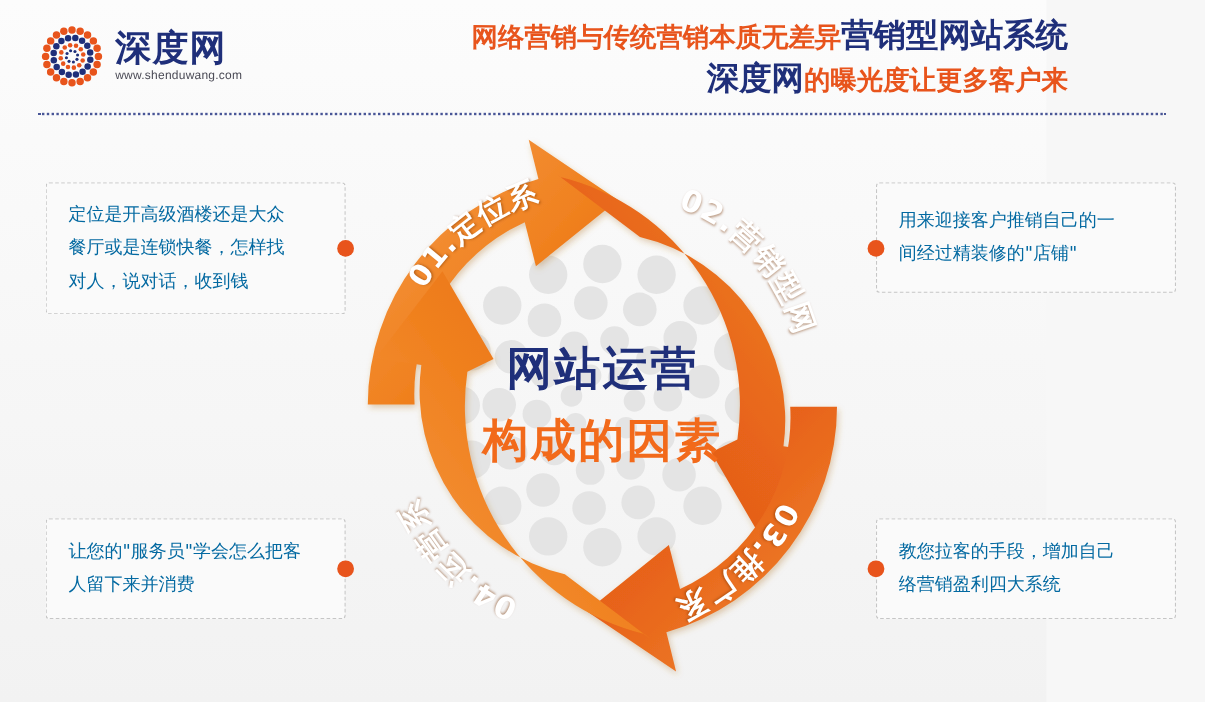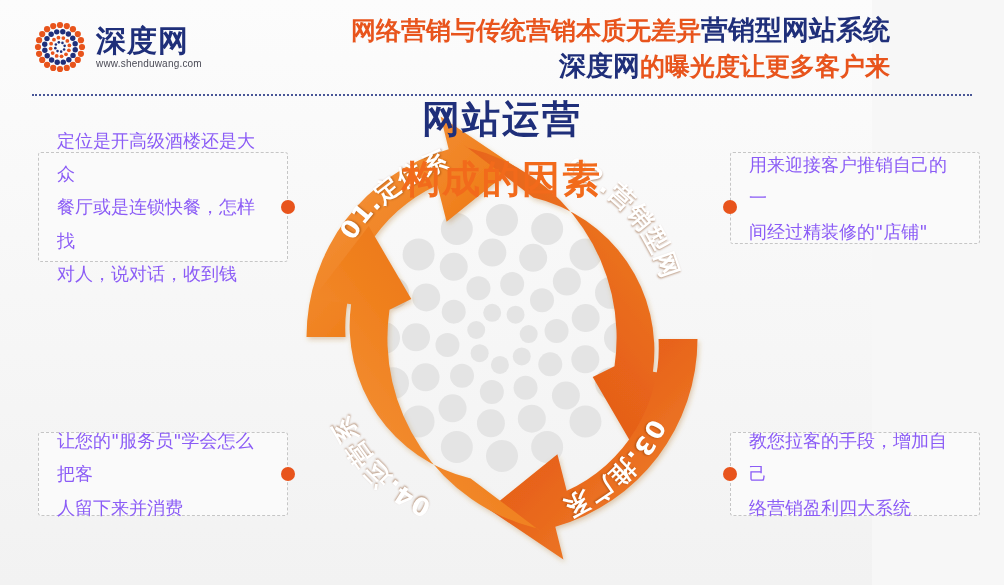--- a/index.html
+++ b/index.html
@@ -18,50 +18,50 @@
   .logo-mark{width:56px;height:56px;flex:0 0 56px;position:relative;}
   .logo-text{display:flex;flex-direction:column;justify-content:center;}
   .logo-cn{font-family:"DejaVu Sans",sans-serif;font-size:30px;font-weight:bold;
     color:#1f2f7a;letter-spacing:1px;line-height:1.05;}
   .logo-url{font-size:10px;color:#4a4a55;letter-spacing:.2px;margin-top:2px;
     font-family:"Liberation Sans",sans-serif;}
 
   .headline{position:absolute;left:250px;top:12px;width:640px;text-align:right;
     line-height:1.32;}
   .headline .ln{display:block;white-space:nowrap;}
-  .hl-or{color:#e8541c;font-size:25px;font-weight:bold;
+  .hl-or{color:#e8541c;font-size:22px;font-weight:bold;
     font-family:"DejaVu Sans",sans-serif;}
   .hl-nv{color:#1f2f7a;font-size:27px;font-weight:bold;
     font-family:"DejaVu Sans",sans-serif;}
 
   .divider{position:absolute;left:32px;top:94px;width:940px;height:0;
     border-top:2px dotted #2b3a86;opacity:.85;}
 
   
   .callout{position:absolute;border:1px dashed #c6c6c6;background:#fafafa;
     border-radius:3px;box-sizing:border-box;padding:14px 18px;
     display:flex;flex-direction:column;justify-content:center;}
-  .callout p{margin:0;color:#8b5cf6;font-size:18px;line-height:1.85;
+  .callout p{margin:0;color:#0369a1;font-size:15px;line-height:1.85;
     font-family:"DejaVu Sans",sans-serif;white-space:pre-line;}
   #box-tl{left:38px;top:152px;width:250px;height:110px;}
   #box-bl{left:38px;top:432px;width:250px;height:84px;}
   #box-tr{left:730px;top:152px;width:250px;height:92px;}
   #box-br{left:730px;top:432px;width:250px;height:84px;}
 
   .dot{position:absolute;width:14px;height:14px;border-radius:50%;
     background:#e8541c;}
   #dot-tl{left:281px;top:200px;}
   #dot-bl{left:281px;top:467px;}
   #dot-tr{left:723px;top:200px;}
   #dot-br{left:723px;top:467px;}
 
   
   #ring{position:absolute;left:262px;top:98px;width:480px;height:480px;}
   .center-text{position:absolute;left:262px;top:98px;width:480px;height:480px;
-    display:flex;flex-direction:column;align-items:center;
+    display:flex;flex-direction:column;align-items:center;justify-content:center;
     pointer-events:none;}
   .ct-1{font-family:"DejaVu Sans",sans-serif;font-weight:bold;font-size:38px;
     color:#1f2f7a;letter-spacing:2px;line-height:1.15;}
   .ct-2{font-family:"DejaVu Sans",sans-serif;font-weight:bold;font-size:38px;
     color:#f26a1b;letter-spacing:2px;line-height:1.15;margin-top:16px;}
 </style>
 </head>
 <body>
 
 <div id="stage">

